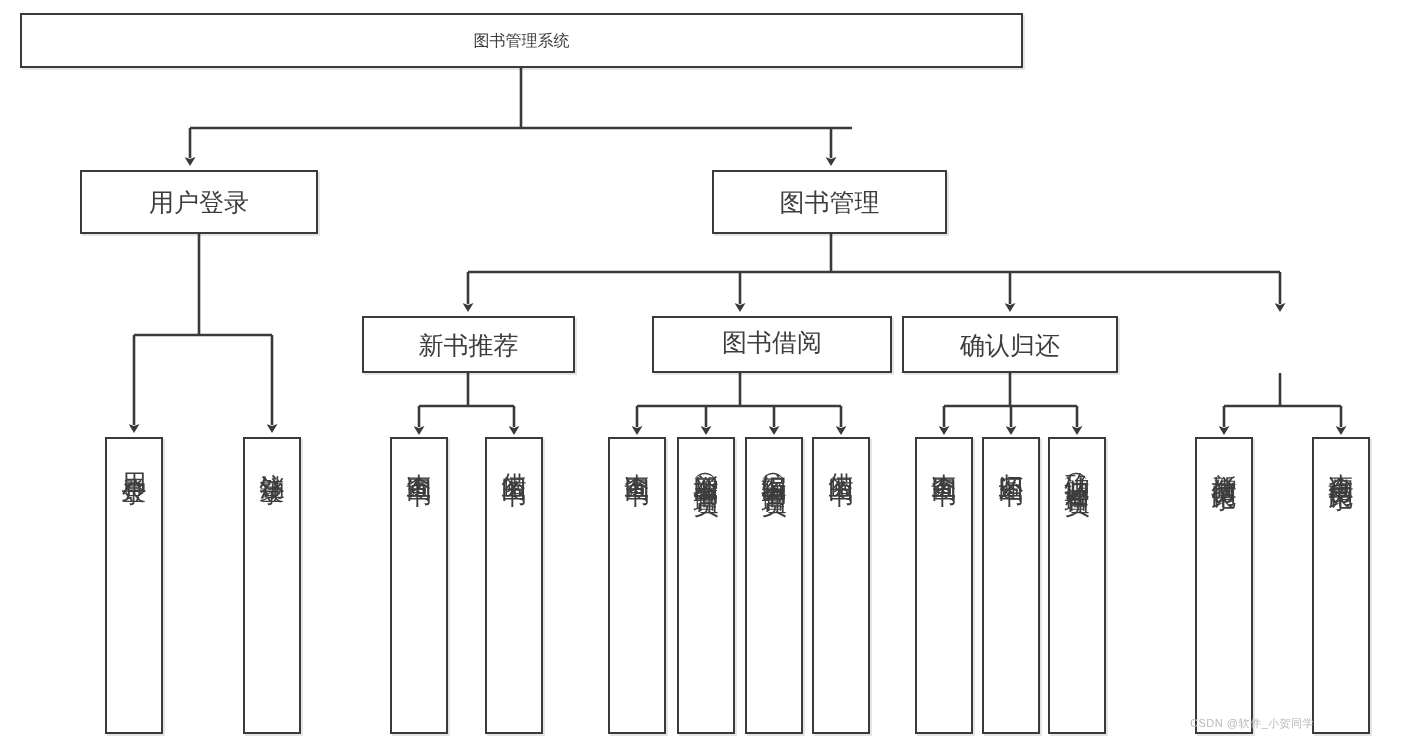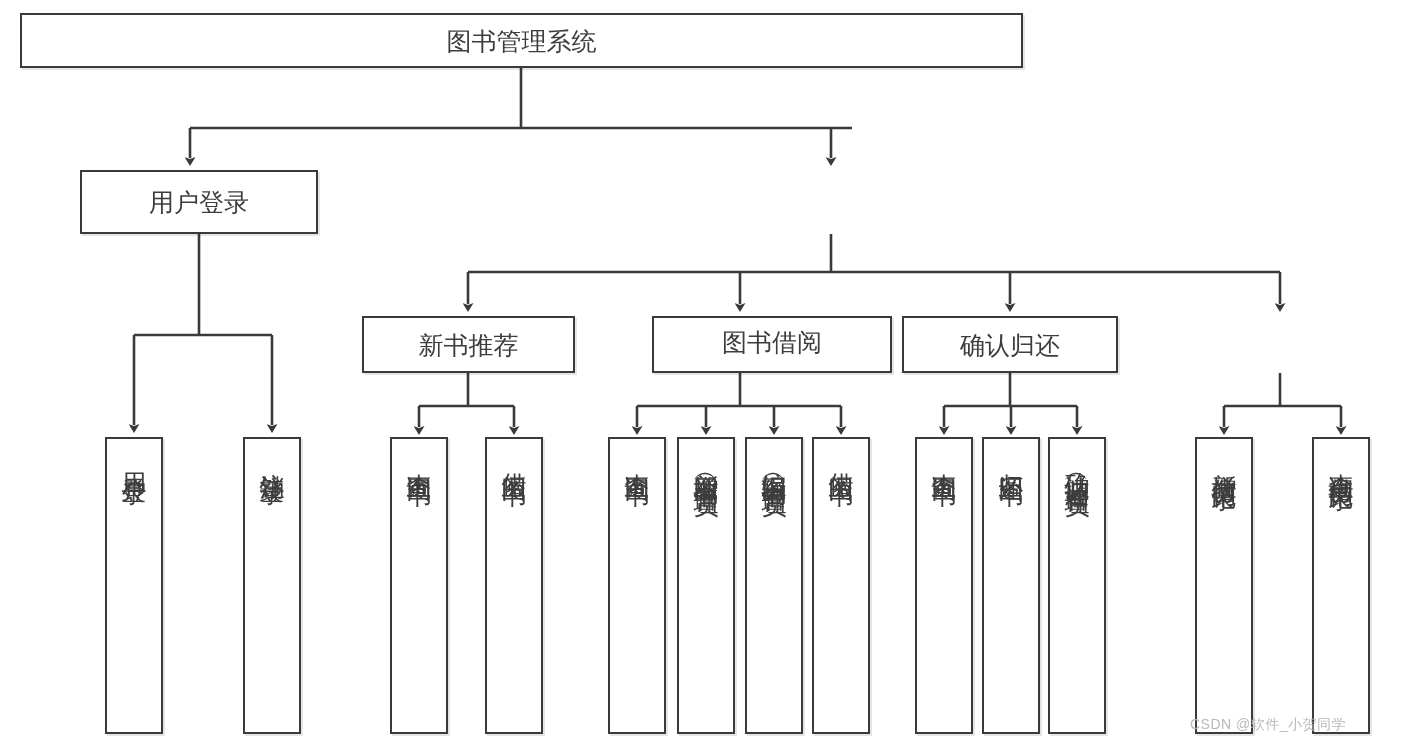--- a/index.html
+++ b/index.html
@@ -38,37 +38,37 @@
   }
   .node .label {
     text-align: center;
     line-height: 1.12;
     white-space: nowrap;
   }
   .node.horiz .label {
     font-size: 25px;
   }
   .node.root .label {
-    font-size: 25px;
+    font-size: 16px;
   }
   .node.vert {
     align-items: flex-start;
     padding-top: 14px;
   }
   .node.vert .label {
     writing-mode: vertical-rl;
     text-orientation: upright;
     font-size: 25px;
     letter-spacing: 3px;
     line-height: 1;
   }
   .watermark {
     position: absolute;
     color: #b9b9b9;
-    font-size: 14px;
+    font-size: 11px;
     letter-spacing: 0.5px;
     z-index: 3;
     white-space: nowrap;
     pointer-events: none;
   }
 </style>
 </head>
 <body>
 
 <div id="diagram-root">
@@ -123,20 +123,23 @@
     </g>
   </svg>
 
   <div class="node root" style="left:20px; top:13px; width:1003px; height:55px;">
     <span class="label">图书管理系统</span>
   </div>
 
   <div class="node horiz" style="left:80px; top:170px; width:238px; height:64px;">
     <span class="label">用户登录</span>
   </div>
+  <div class="node horiz" style="left:712px; top:170px; width:235px; height:64px;">
+    <span class="label">图书管理</span>
+  </div>
 
   <div class="node horiz" style="left:362px; top:316px; width:213px; height:57px;">
     <span class="label">新书推荐</span>
   </div>
   <div class="node horiz" style="left:652px; top:316px; width:240px; height:57px;font-family:Liberation Mono, monospace;">
     <span class="label">图书借阅</span>
   </div>
   <div class="node horiz" style="left:902px; top:316px; width:216px; height:57px;">
     <span class="label">确认归还</span>
   </div>

